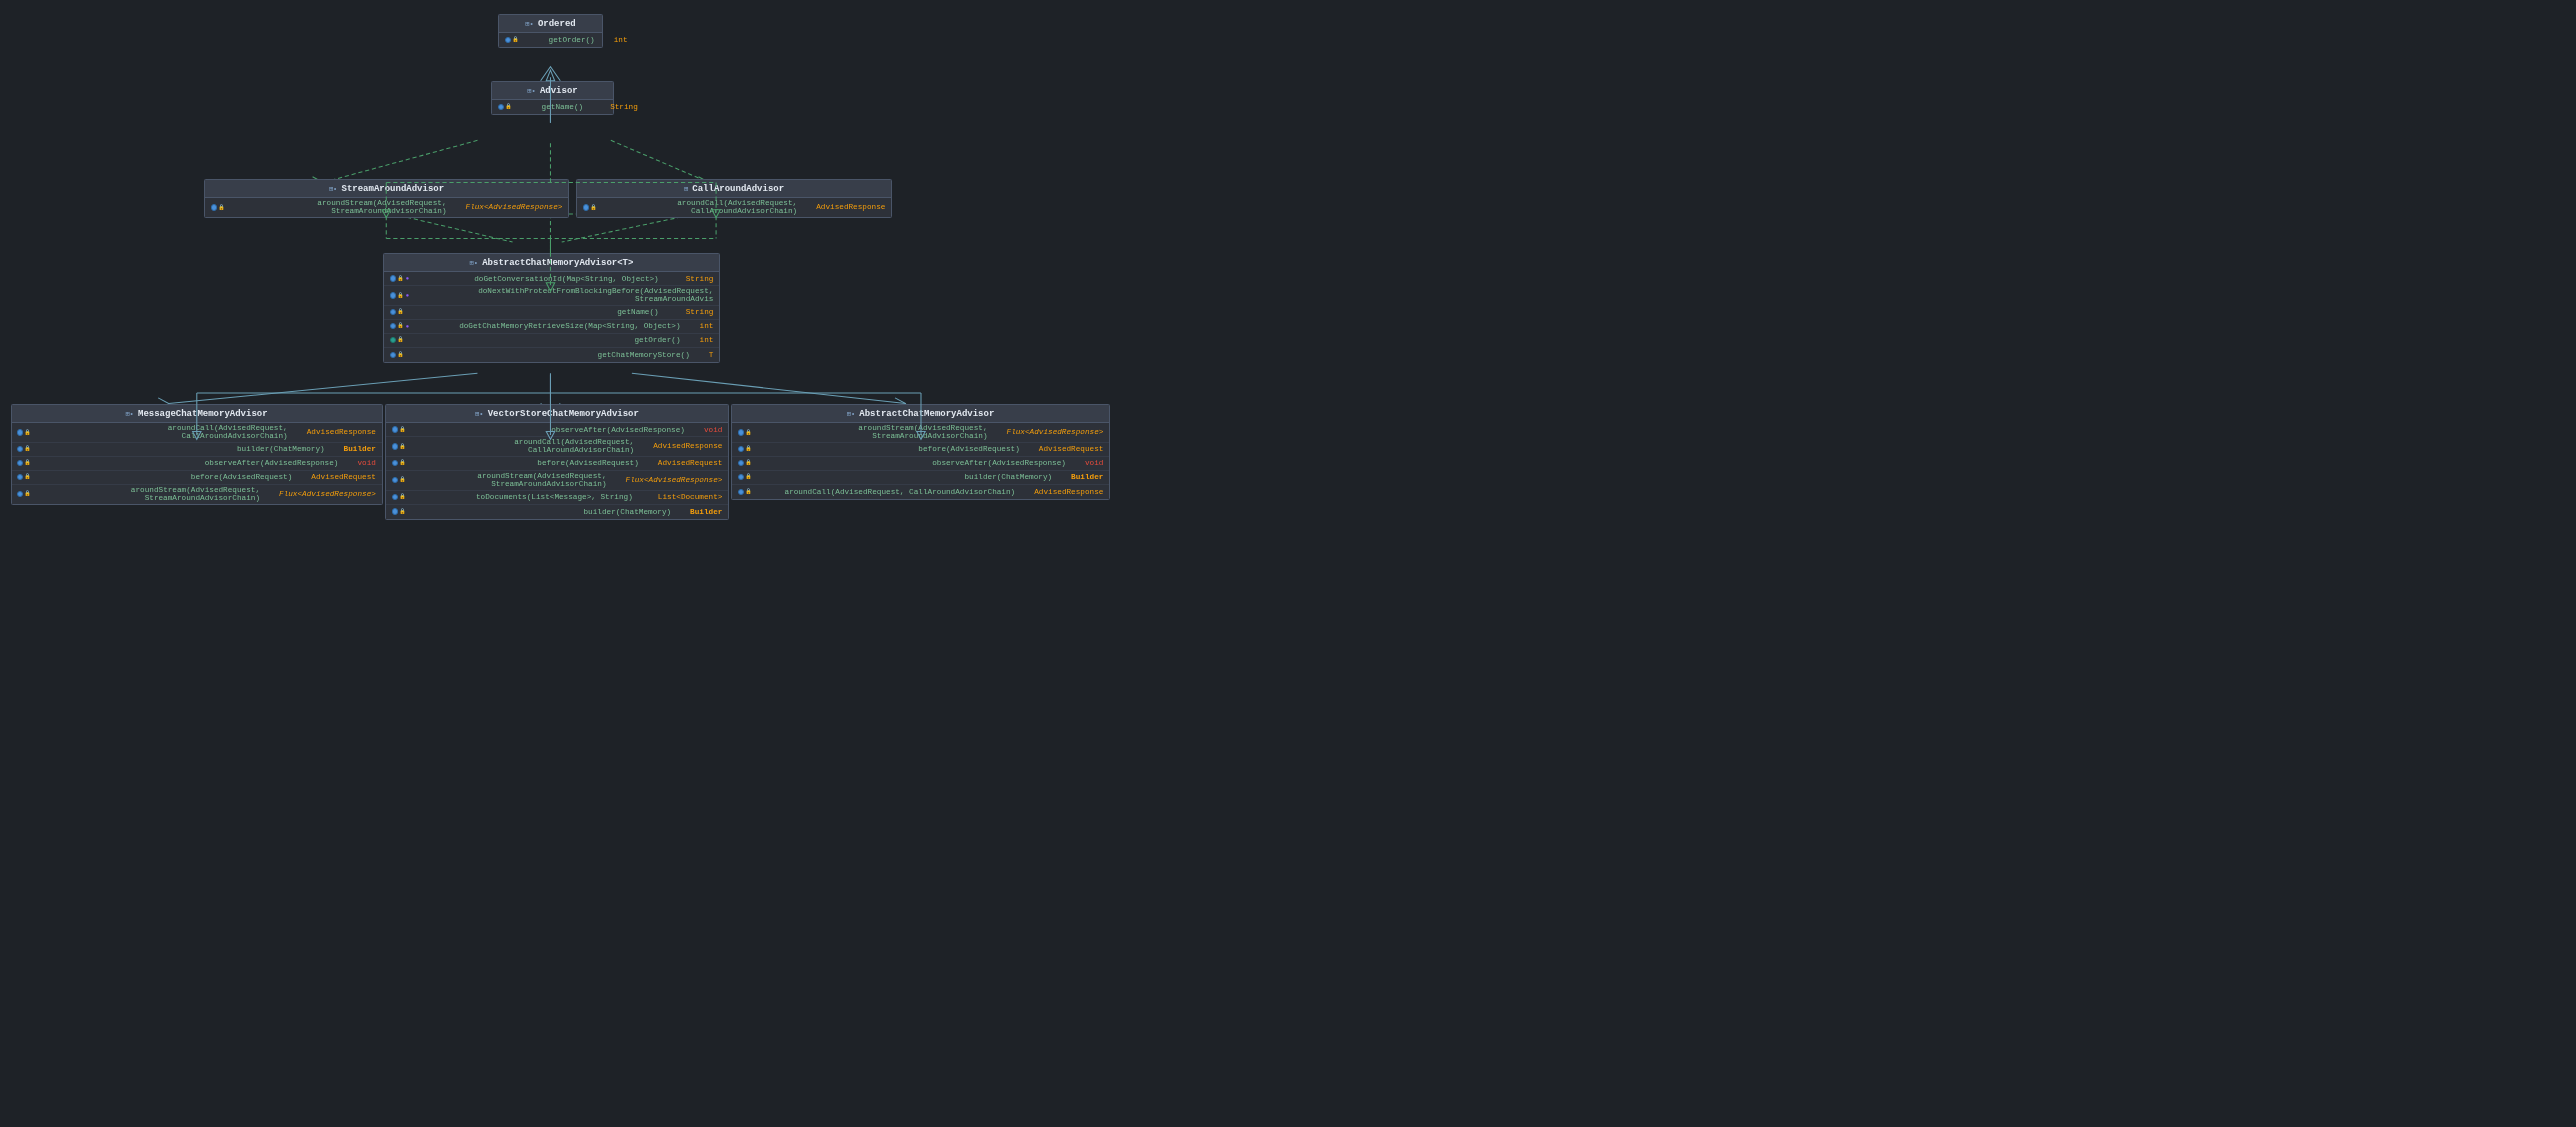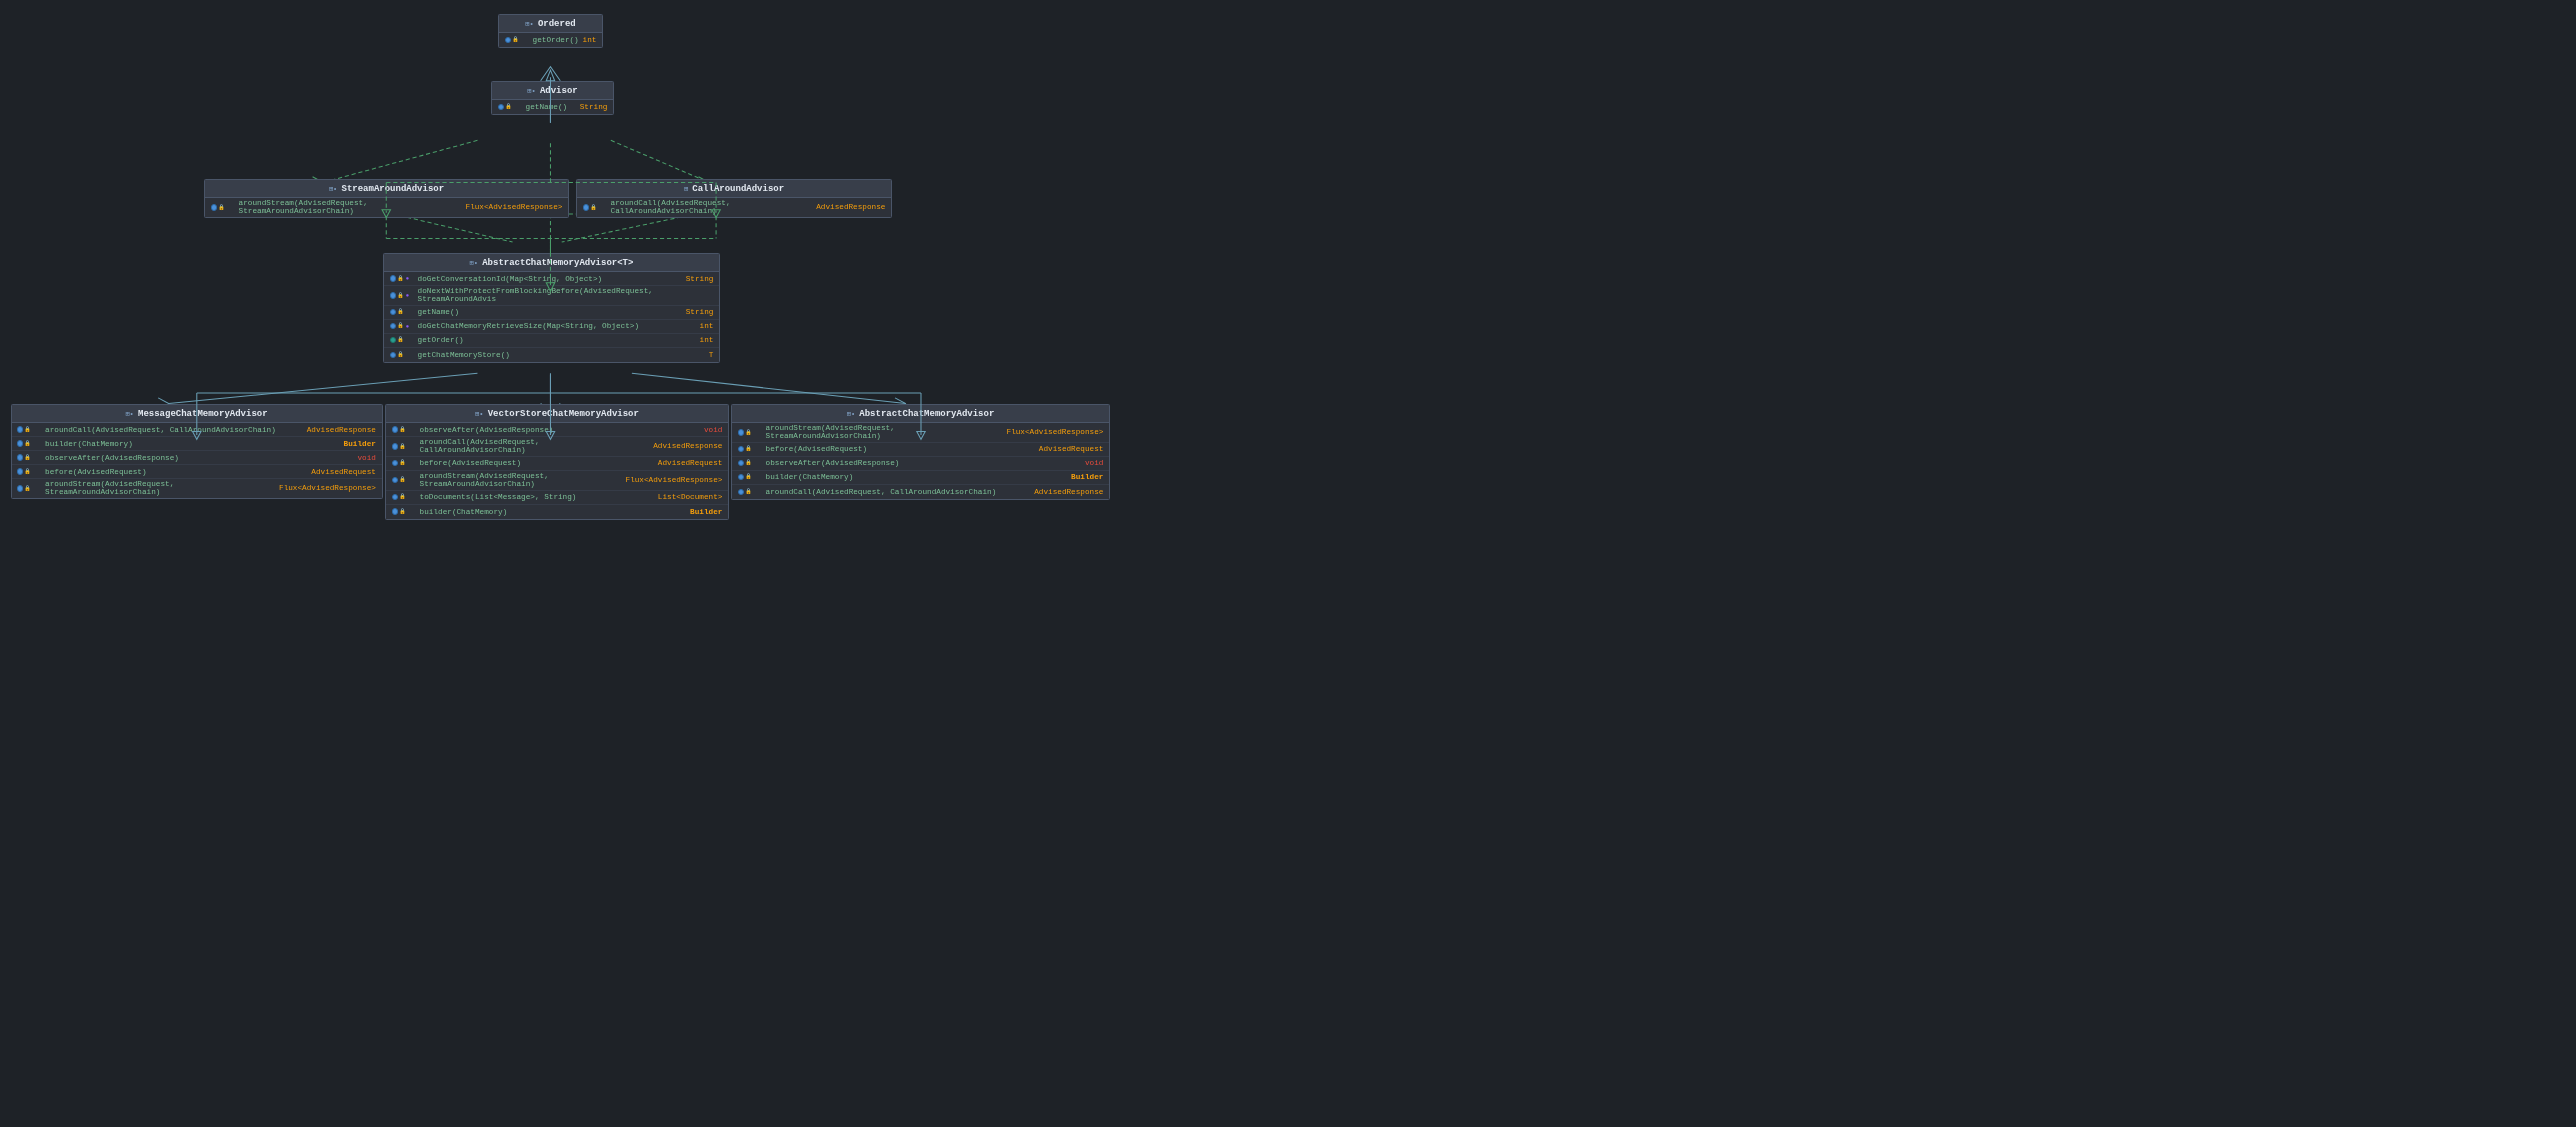--- a/index.html
+++ b/index.html
@@ -48,23 +48,24 @@
       display: inline-flex;
       align-items: center;
       font-size: 7px;
       color: #7c9cbf;
     }
 
     .uml-method {
       display: flex;
       align-items: center;
       padding: 1.4px 5.6px;
-      gap: 3px;
+      gap: 19px;
       min-height: 14px;
       border-bottom: 0.7px solid #353b47;
+      text-align: right;
     }
 
     .uml-method:last-child {
       border-bottom: none;
     }
 
     .method-icons {
       display: flex;
       align-items: center;
       gap: 1.4px;
@@ -100,21 +101,21 @@
       font-size: 7.7px;
       margin-left: auto;
     }
 
     .method-return.void-type { color: #e74c3c; }
     .method-return.string-type { color: #f59e0b; margin-left: 8px; }
     .method-return.int-type { color: #f59e0b; }
     .method-return.t-type { color: #f59e0b; }
     .method-return.builder-type { color: #f59e0b; font-weight: bold; }
     .method-return.advised-type { color: #f59e0b; }
-    .method-return.flux-type { color: #f59e0b; }
+    .method-return.flux-type { color: #f59e0b; font-style: italic; }
     .method-return.list-type { color: #f59e0b; margin-left: 6px; }
 
     
     .arrows-svg {
       position: absolute;
       top: 0; left: 0;
       width: 2576px;
       height: 1127px;
       pointer-events: none;
     }

